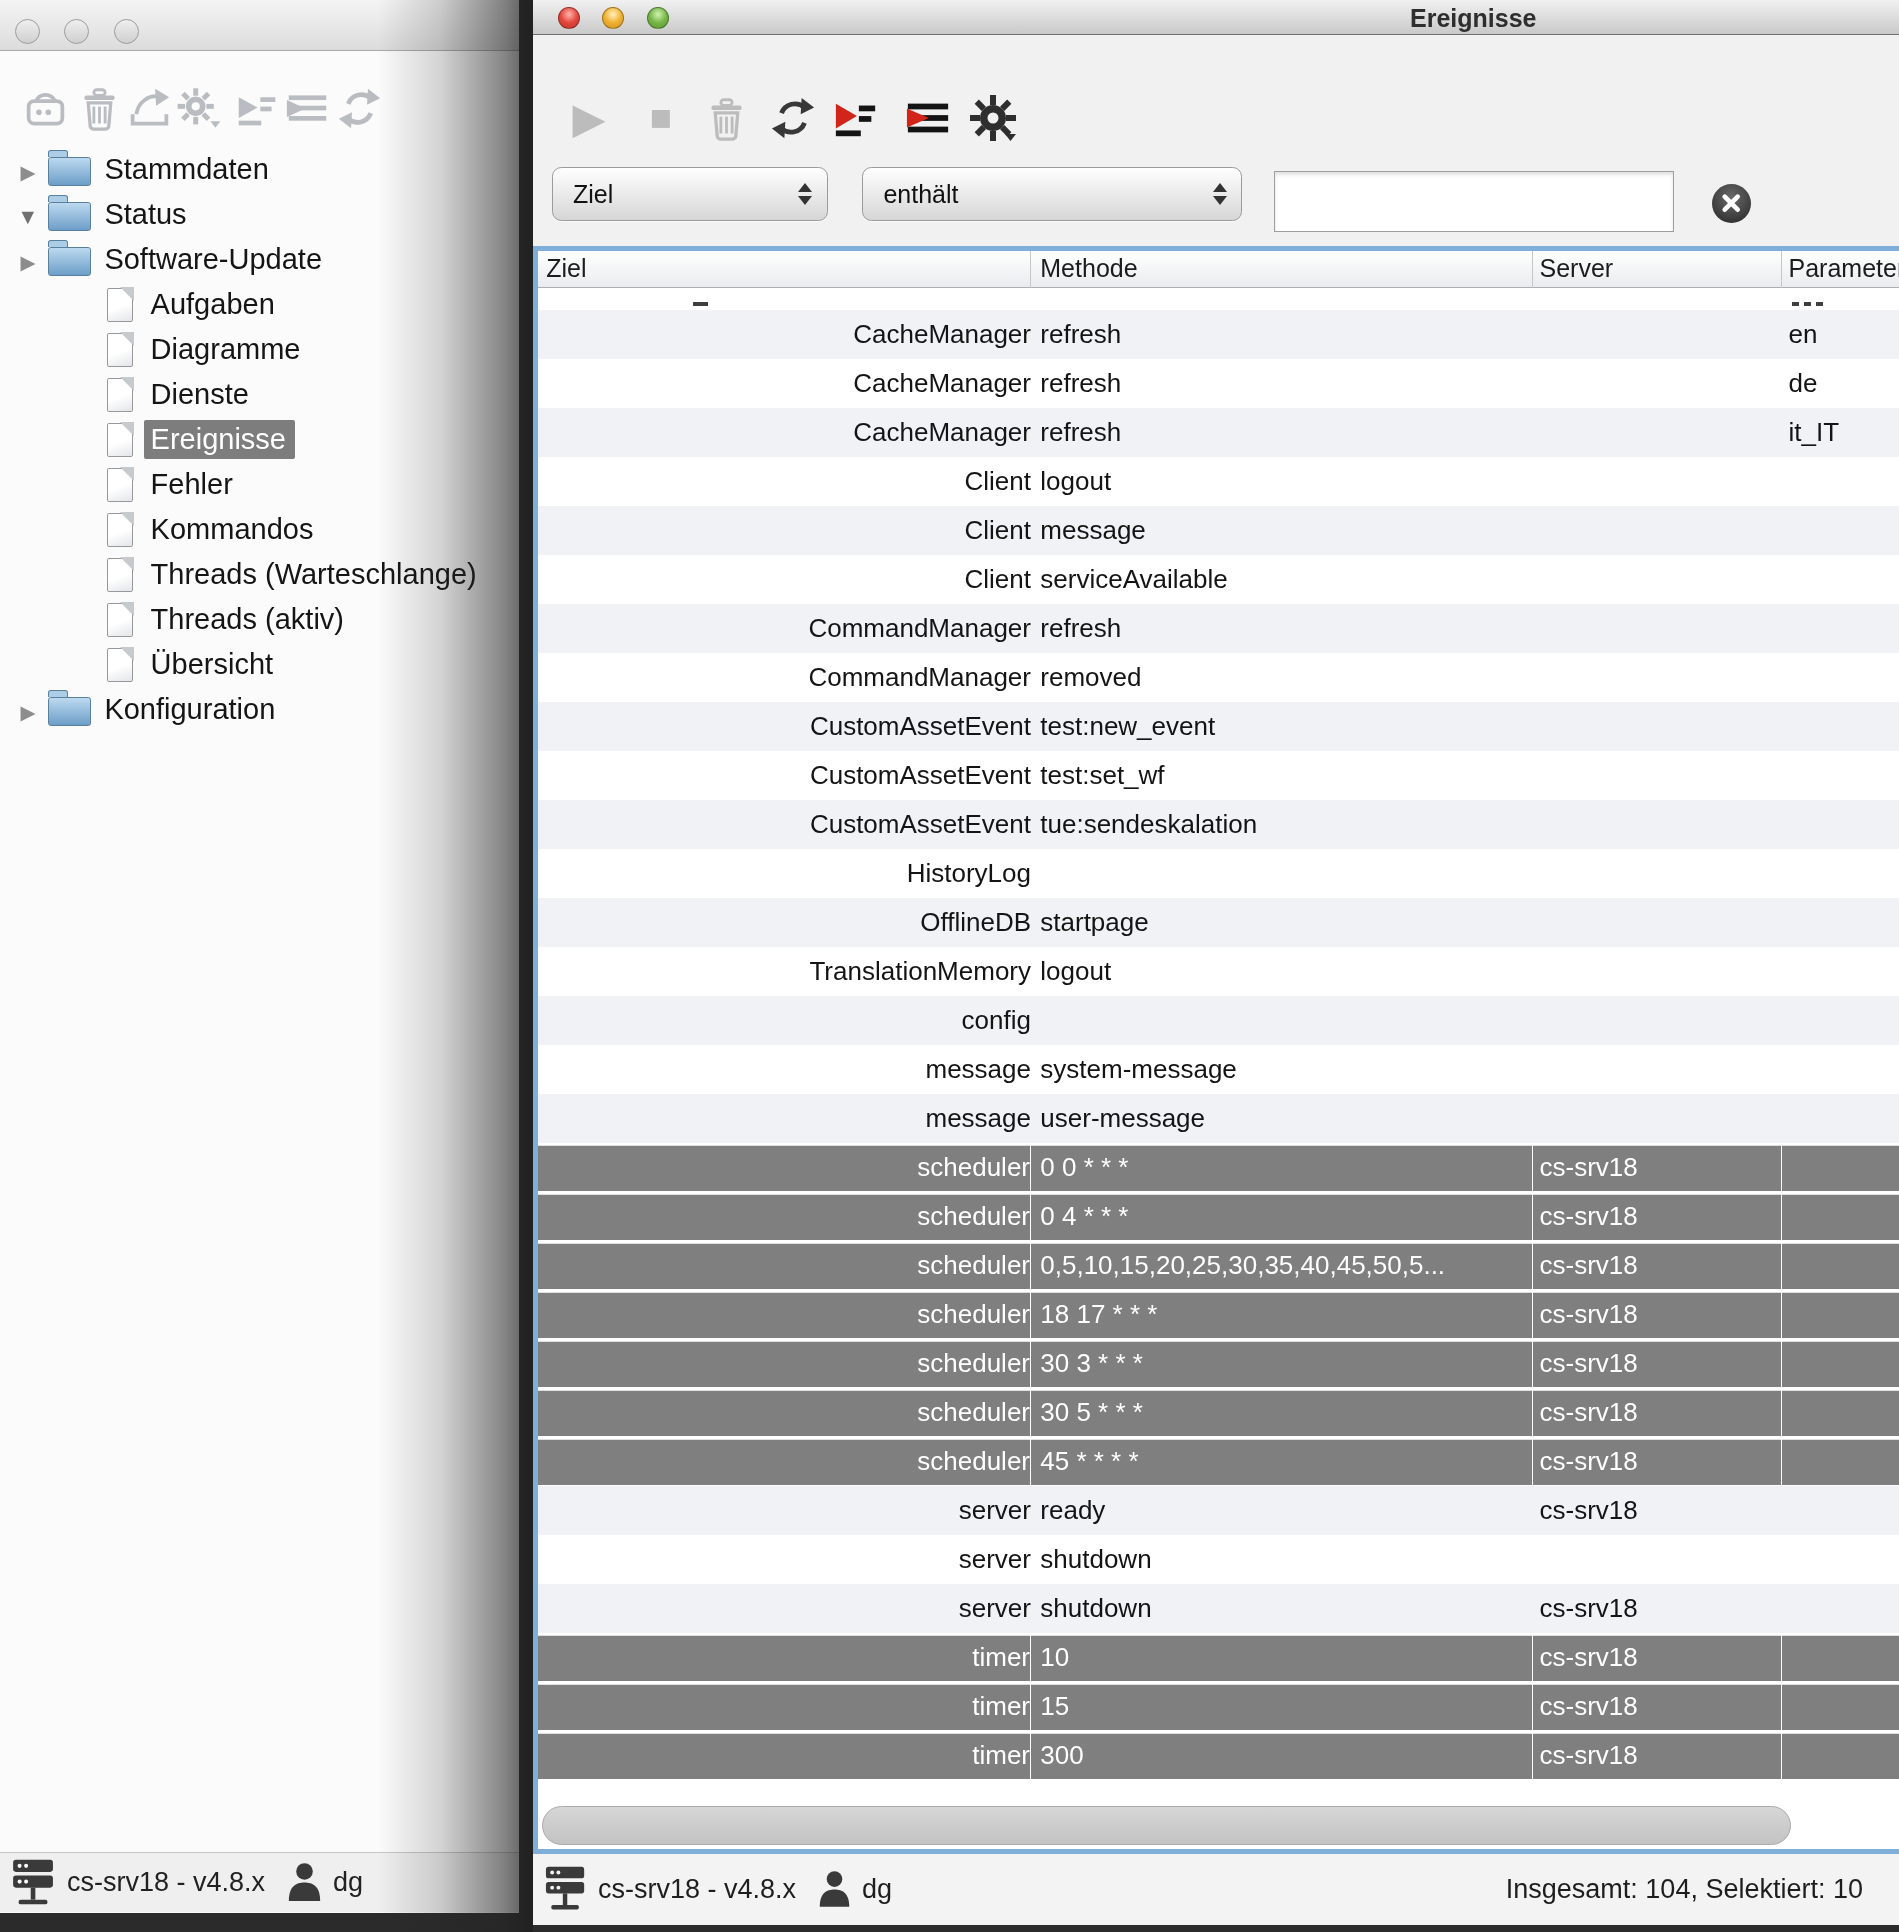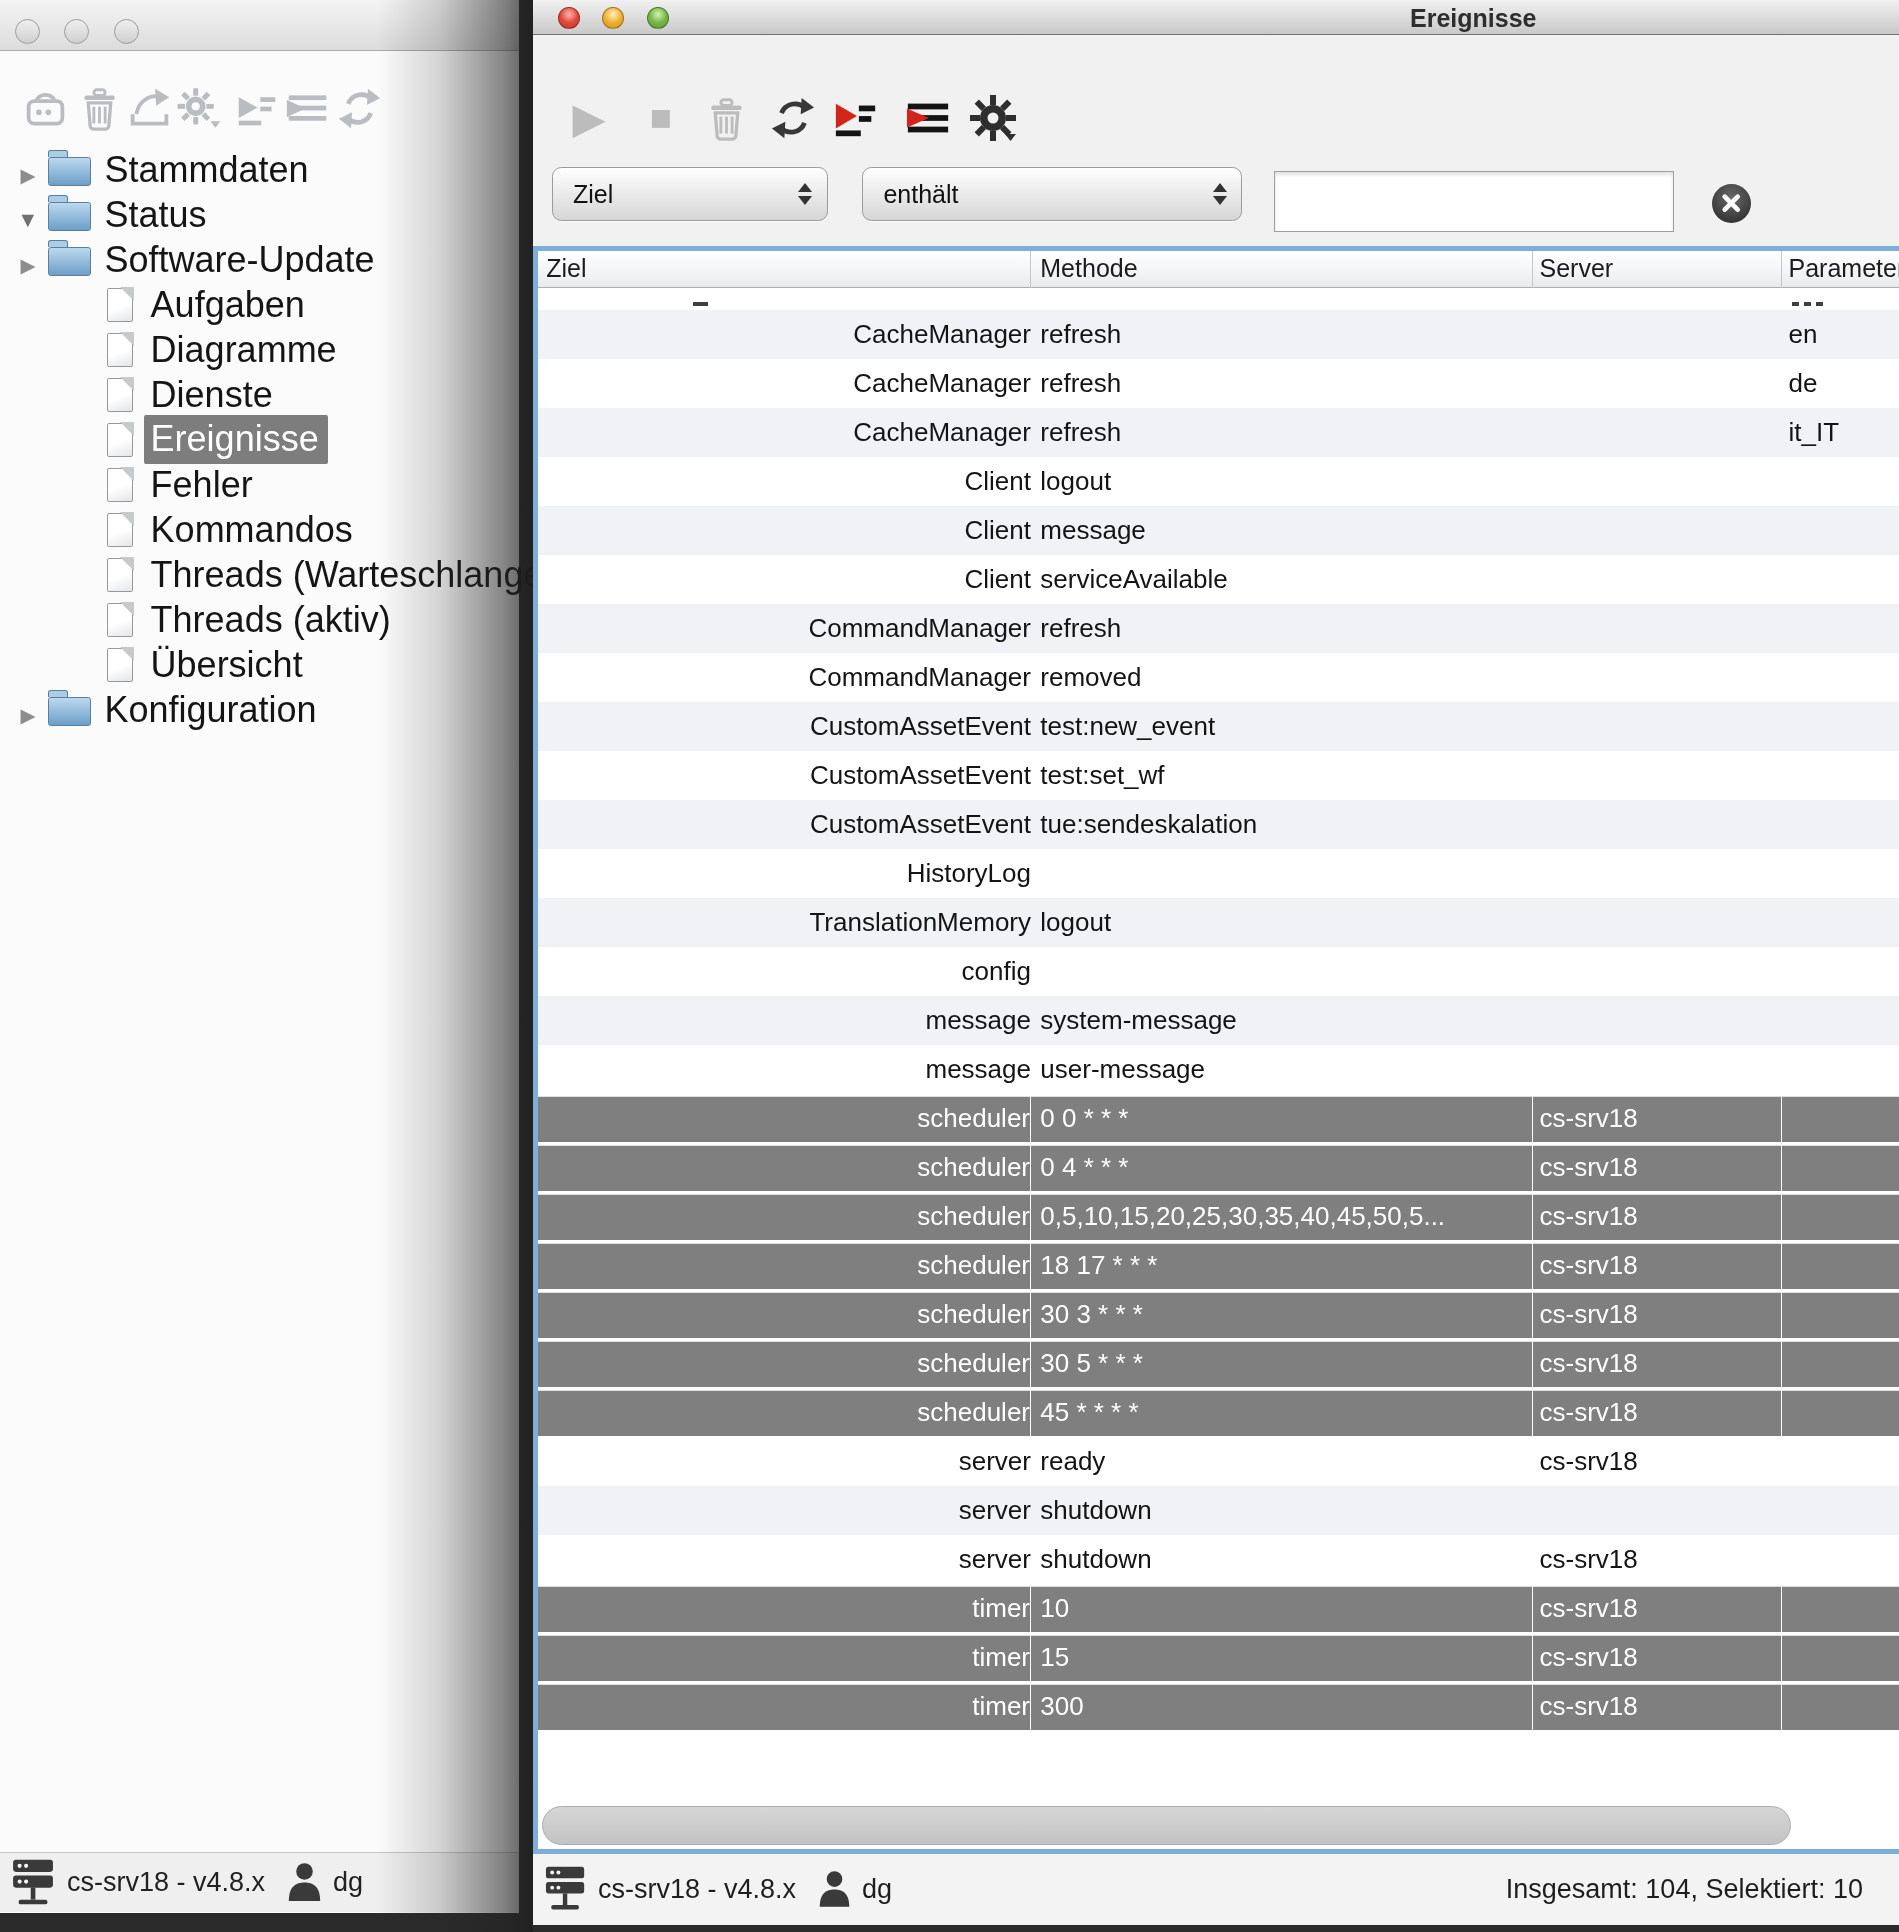--- a/index.html
+++ b/index.html
@@ -9,21 +9,21 @@
 
   
   .back-window { position:absolute; left:0; top:0; width:519px; height:1913px; background:#fbfbfb; z-index:1; }
   .bw-titlebar { position:absolute; left:0; top:0; width:100%; height:51px;
     background:linear-gradient(#f4f4f4,#dcdcdc); border-bottom:1.9px solid #a9a9a9; }
   .tl-inactive { position:absolute; top:18.6px; width:25px; height:25px; border-radius:50%;
     border:1.9px solid #9c9c9c; background:linear-gradient(#efefef,#cfcfcf); }
   .bw-toolbar { position:absolute; top:85px; left:0; height:52px; color:#b9bcc0; }
   .bw-toolbar .tb-i { position:absolute; top:0; width:46px; height:46px; display:flex; align-items:center; justify-content:center; }
   .tree { position:absolute; top:147px; left:0; right:0; }
-  .tree-row { height:45px; display:flex; align-items:center; font-size:36px; color:#151515; white-space:nowrap; }
+  .tree-row { height:45px; display:flex; align-items:center; font-size:29px; color:#151515; white-space:nowrap; }
   .tree-row[data-level="0"] { padding-left:7.4px; }
   .tree-row[data-level="1"] { padding-left:107px; }
   .disclosure { width:41px; flex:none; text-align:center; color:#707070; }
   .tree-row[data-expanded="true"]  .disclosure::before { content:"▼"; font-size:21.3px; }
   .tree-row[data-expanded="false"] .disclosure::before { content:"▶"; font-size:19.5px; color:#8d8d8d; }
   .folder-ic { width:43px; height:29px; flex:none; margin-right:13px; margin-top:3.7px; position:relative;
     border-radius:2.8px; background:linear-gradient(#bcd9ef,#6d9ec8); border:1.9px solid #58809e; }
   .folder-ic::before { content:""; position:absolute; top:-8.3px; left:-1.9px; width:18.6px; height:6.5px;
     background:#abcde5; border:1.9px solid #58809e; border-bottom:none; border-radius:2.8px 2.8px 0 0; }
   .doc-ic { width:26px; height:34px; flex:none; margin-right:17.6px; position:relative;
@@ -498,20 +498,27 @@
         </div>
 
         <div class="trow">
           <div class="cell c0">HistoryLog</div>
           <div class="cell c1"></div>
           <div class="cell c2"></div>
           <div class="cell c3"></div>
           <div class="cell c4"></div>
         </div>
 
+        <div class="trow">
+          <div class="cell c0">OfflineDB</div>
+          <div class="cell c1">startpage</div>
+          <div class="cell c2"></div>
+          <div class="cell c3"></div>
+          <div class="cell c4"></div>
+        </div>
 
         <div class="trow">
           <div class="cell c0">TranslationMemory</div>
           <div class="cell c1">logout</div>
           <div class="cell c2"></div>
           <div class="cell c3"></div>
           <div class="cell c4"></div>
         </div>
 
         <div class="trow">

